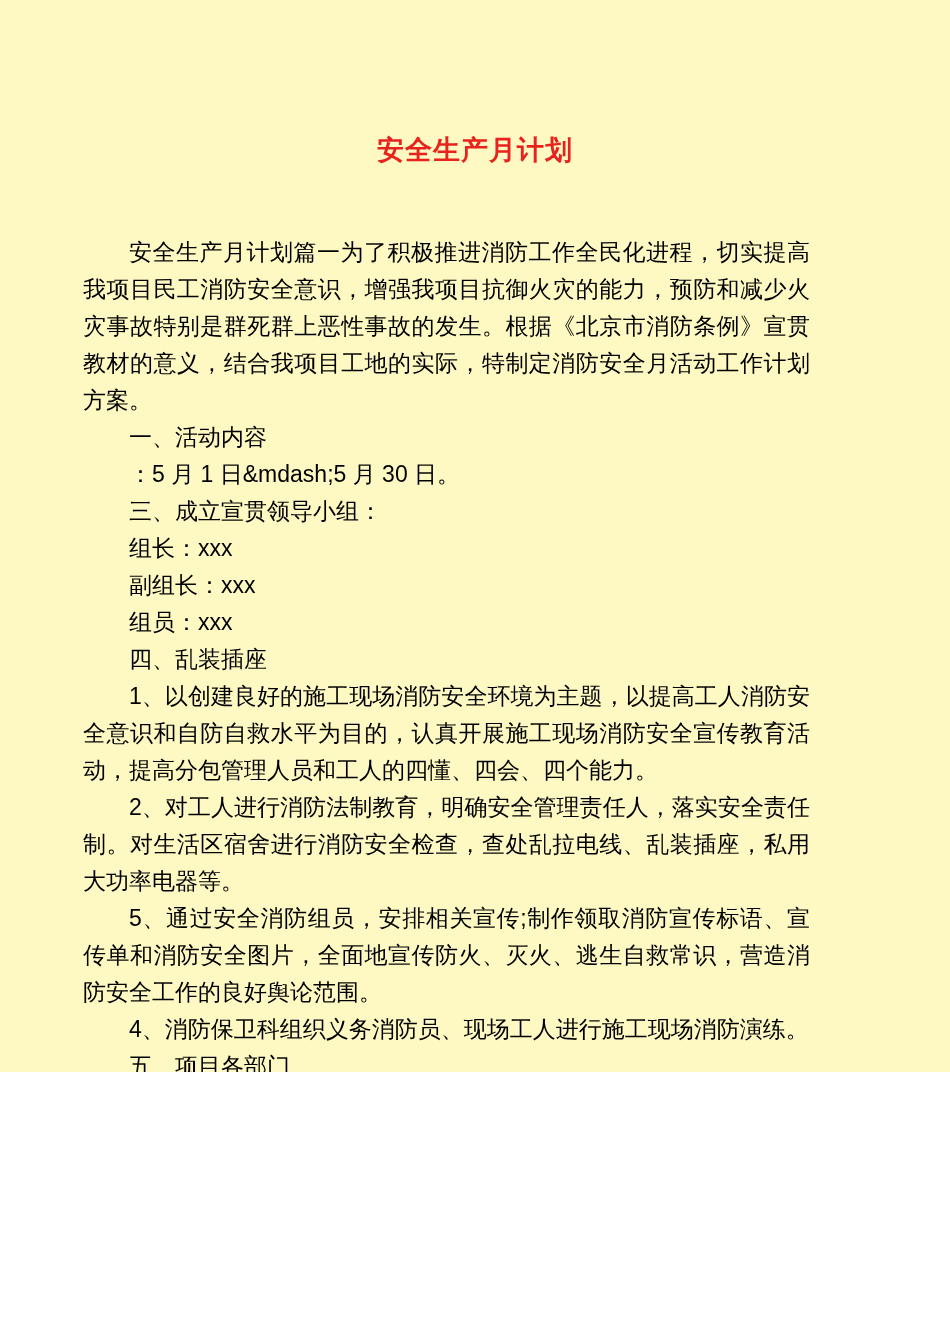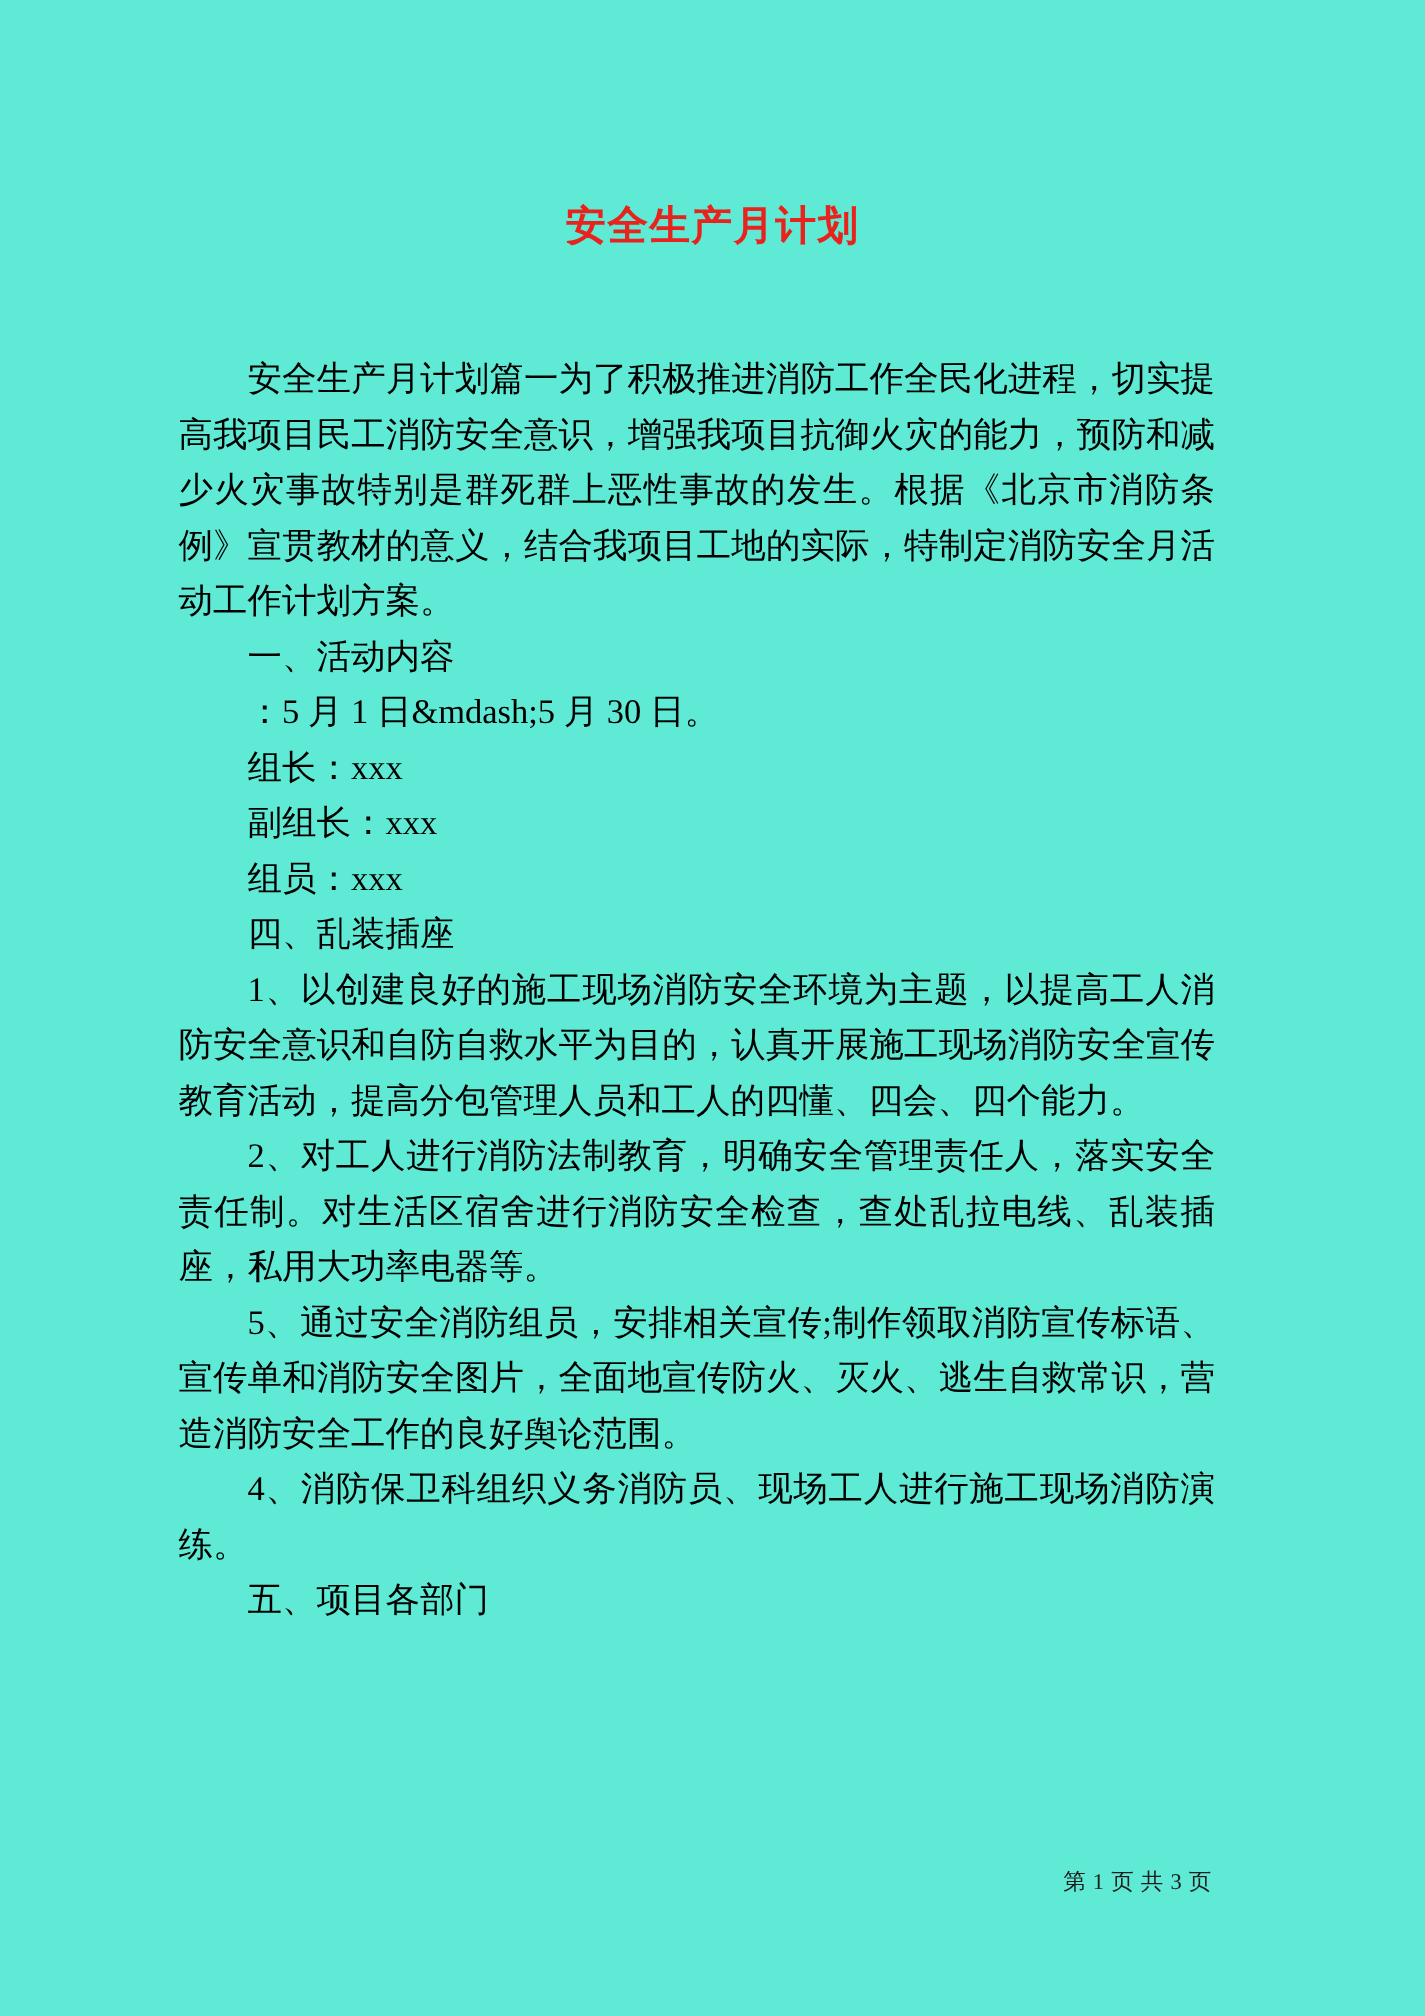--- a/index.html
+++ b/index.html
@@ -3,37 +3,37 @@
 <meta charset="utf-8">
 <style>
   html, body {
     margin: 0;
     padding: 0;
     background: #ffffff;
   }
   .page {
     position: relative;
     width: 950px;
-    height: 1344px;
-    background: #5eead4;
+    height: 1072px;
+    background: #fef9c3;
     overflow: hidden;
-    font-family: Liberation Serif, serif;
+    font-family: Liberation Sans, sans-serif;
     color: #000000;
   }
   .doc-title {
     margin: 0;
     padding-top: 130px;
     text-align: center;
     font-size: 27px;
     line-height: 40px;
     font-weight: bold;
     letter-spacing: 1px;
   }
   .doc-content {
-    margin: 64px 140px 0 119px;
+    margin: 64px 140px 0 83px;
     font-size: 23px;
     line-height: 37px;
     text-align: justify;
   }
   .doc-content p {
     margin: 0;
     text-indent: 2em;
     word-break: break-all;
   }
   .page-footer {
@@ -51,20 +51,21 @@
 <body>
 
 <div class="page">
 
   <h1 class="doc-title" style="color: rgb(232, 35, 29);">安全生产月计划</h1>
 
   <div class="doc-content" id="paragraphs">
       <p>安全生产月计划篇一为了积极推进消防工作全民化进程，切实提高我项目民工消防安全意识，增强我项目抗御火灾的能力，预防和减少火灾事故特别是群死群上恶性事故的发生。根据《北京市消防条例》宣贯教材的意义，结合我项目工地的实际，特制定消防安全月活动工作计划方案。</p>
       <p>一、活动内容</p>
       <p>：5 月 1 日&amp;mdash;5 月 30 日。</p>
+      <p>三、成立宣贯领导小组：</p>
       <p>组长：xxx</p>
       <p>副组长：xxx</p>
       <p>组员：xxx</p>
       <p>四、乱装插座</p>
       <p>1、以创建良好的施工现场消防安全环境为主题，以提高工人消防安全意识和自防自救水平为目的，认真开展施工现场消防安全宣传教育活动，提高分包管理人员和工人的四懂、四会、四个能力。</p>
       <p>2、对工人进行消防法制教育，明确安全管理责任人，落实安全责任制。对生活区宿舍进行消防安全检查，查处乱拉电线、乱装插座，私用大功率电器等。</p>
       <p>5、通过安全消防组员，安排相关宣传;制作领取消防宣传标语、宣传单和消防安全图片，全面地宣传防火、灭火、逃生自救常识，营造消防安全工作的良好舆论范围。</p>
       <p>4、消防保卫科组织义务消防员、现场工人进行施工现场消防演练。</p>
       <p>五、项目各部门</p>
     </div>

